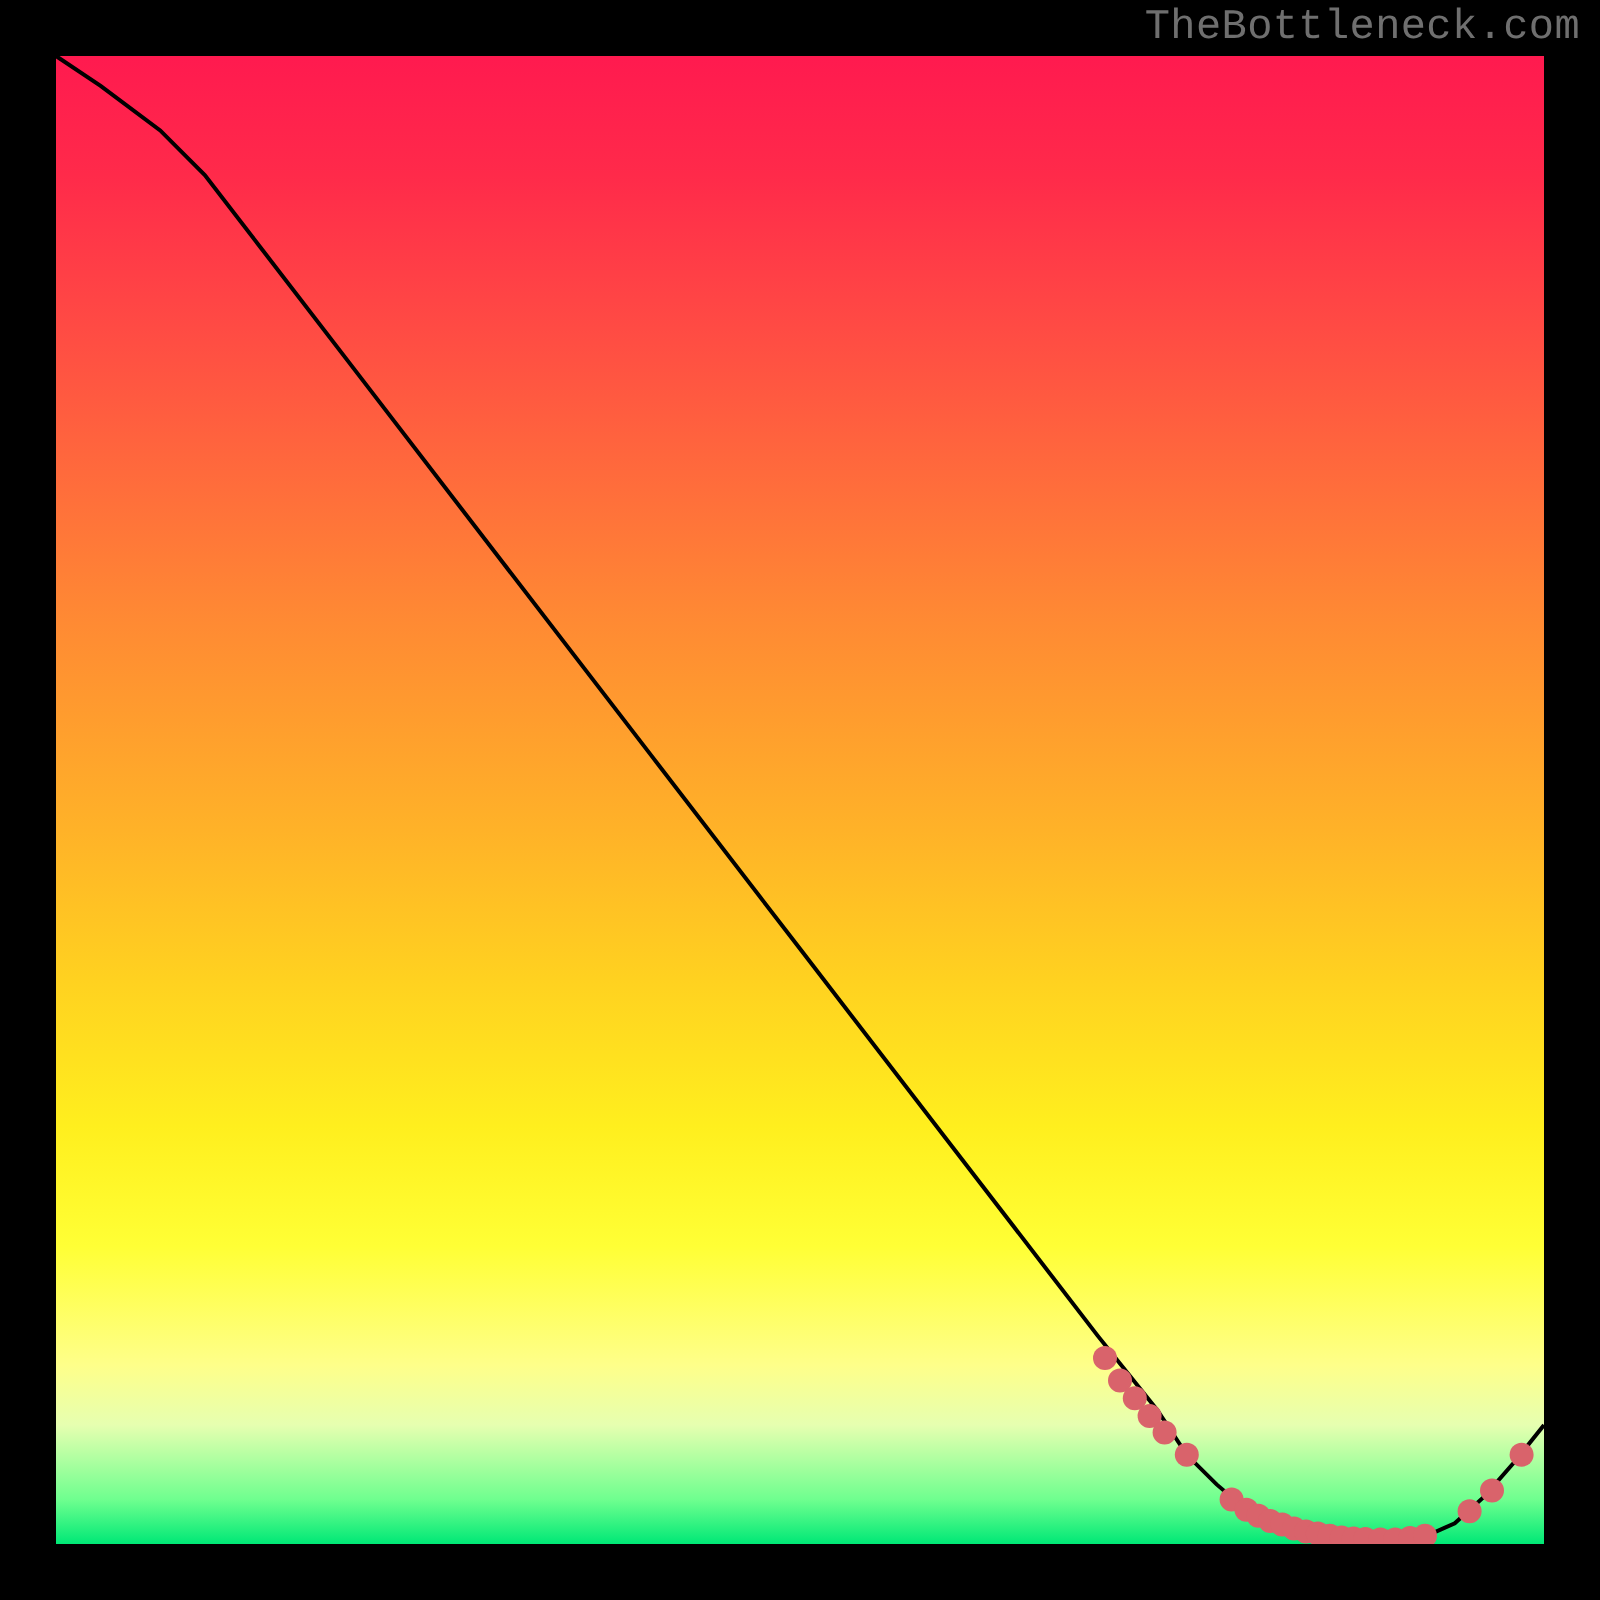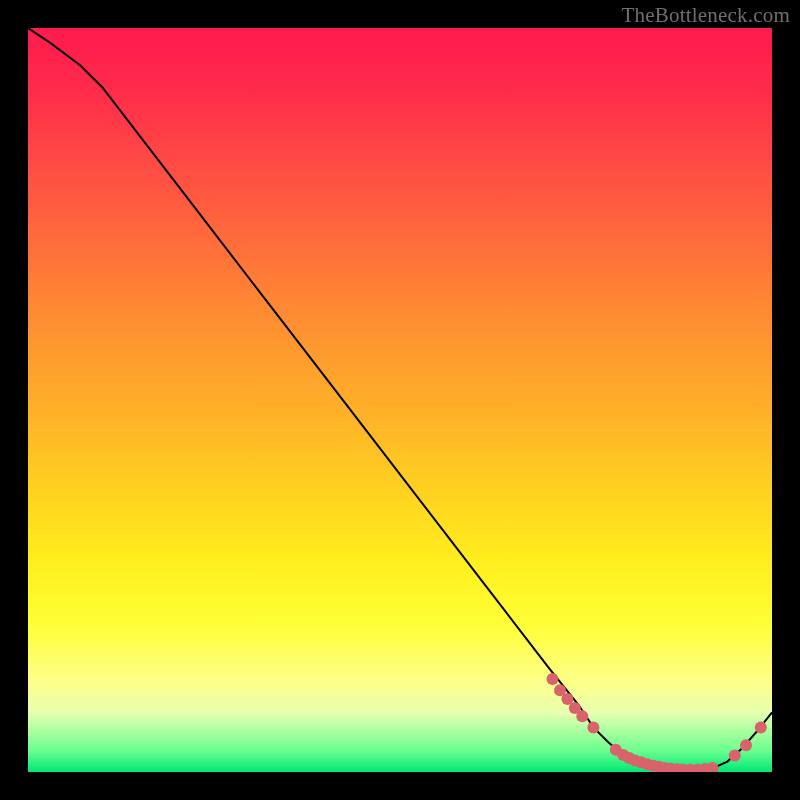--- a/index.html
+++ b/index.html
@@ -13,21 +13,21 @@
   .frame {
     position: relative;
     width: 800px;
     height: 800px;
     background: #000;
   }
   .watermark {
     position: absolute;
     top: 3px;
     right: 10px;
-    font-family: Liberation Serif, serif;
+    font-family: Liberation Mono, monospace;
     font-size: 21px;
     color: #6f6f6f;
     letter-spacing: 0.2px;
   }
   .plot {
     position: absolute;
     left: 28px;
     top: 28px;
     width: 744px;
     height: 744px;

